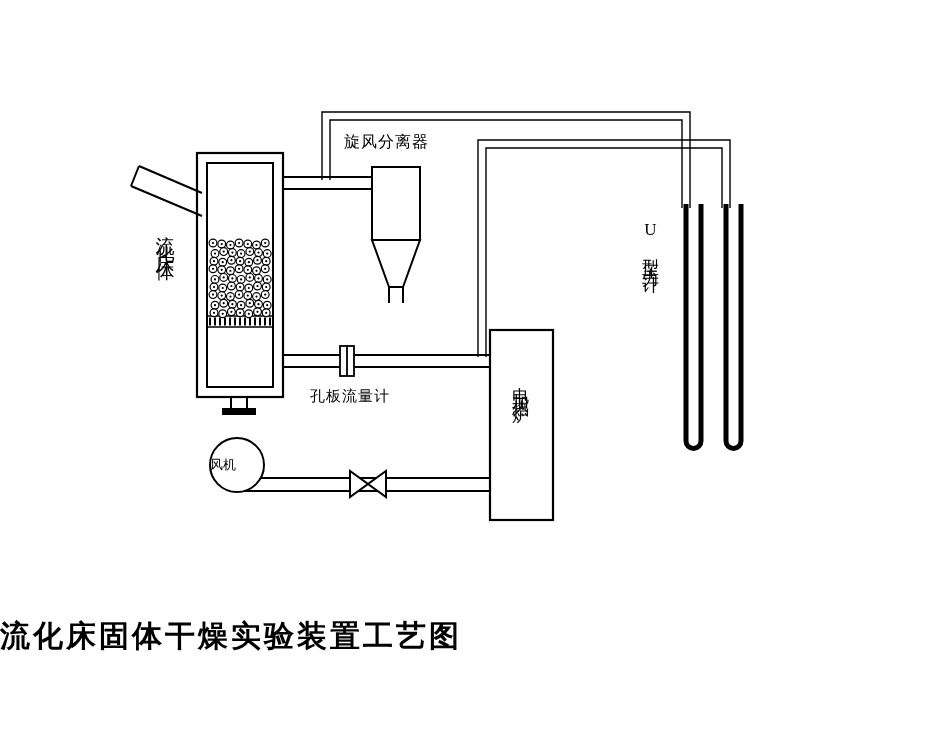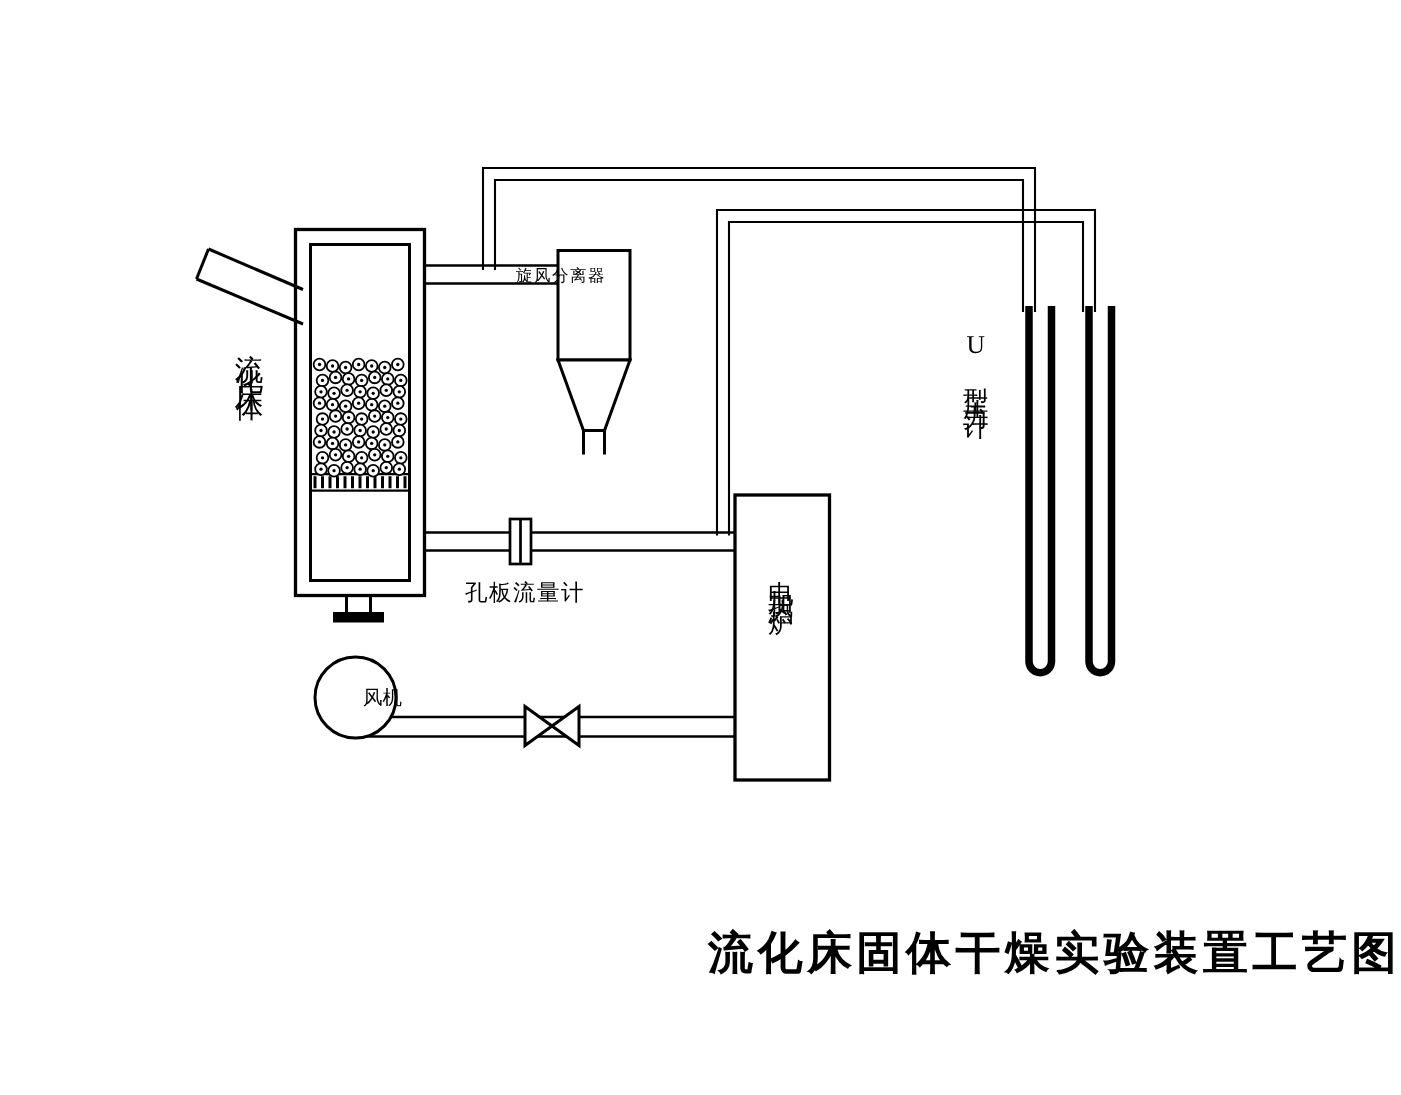--- a/index.html
+++ b/index.html
@@ -1,27 +1,27 @@
 <!DOCTYPE html>
 <html><head>
 <meta charset="utf-8">
 <style>
   html,body{margin:0;padding:0;background:#ffffff;}
   .stage{position:relative;width:934px;height:730px;background:#ffffff;color:#000;
          font-family:"Liberation Serif", serif;overflow:hidden;}
   .art{position:absolute;left:0;top:0;}
   .lbl{position:absolute;line-height:1;white-space:nowrap;color:#000;}
   .v{writing-mode:vertical-rl;text-orientation:upright;}
-  #lbl-cyclone{left:344px;top:134px;font-size:11px;letter-spacing:1px;margin-top:45px;}
+  #lbl-cyclone{left:344px;top:134px;font-size:16px;letter-spacing:1px;}
   #lbl-bed{left:156px;top:220px;font-size:19px;letter-spacing:9px;}
   #lbl-utube{left:642px;top:220px;font-size:17px;letter-spacing:6px;}
   #lbl-orifice{left:310px;top:389px;font-size:15px;letter-spacing:1px;}
   #lbl-heater{left:512px;top:374px;font-size:17px;letter-spacing:6px;}
-  #lbl-fan{left:210px;top:458px;width:58px;text-align:right;font-size:13px;}
-  #title{left:0;top:621px;width:934px;text-align:right;font-size:30px;
+  #lbl-fan{left:210px;top:458px;width:58px;text-align:left;font-size:13px;}
+  #title{left:0;top:621px;width:934px;text-align:left;font-size:30px;
          letter-spacing:3px;font-weight:600;}
 </style>
 </head>
 <body>
 
 <div class="stage">
 
   <svg class="art" width="934" height="730" viewBox="0 0 934 730">
     <g stroke="#000" fill="none">
 

